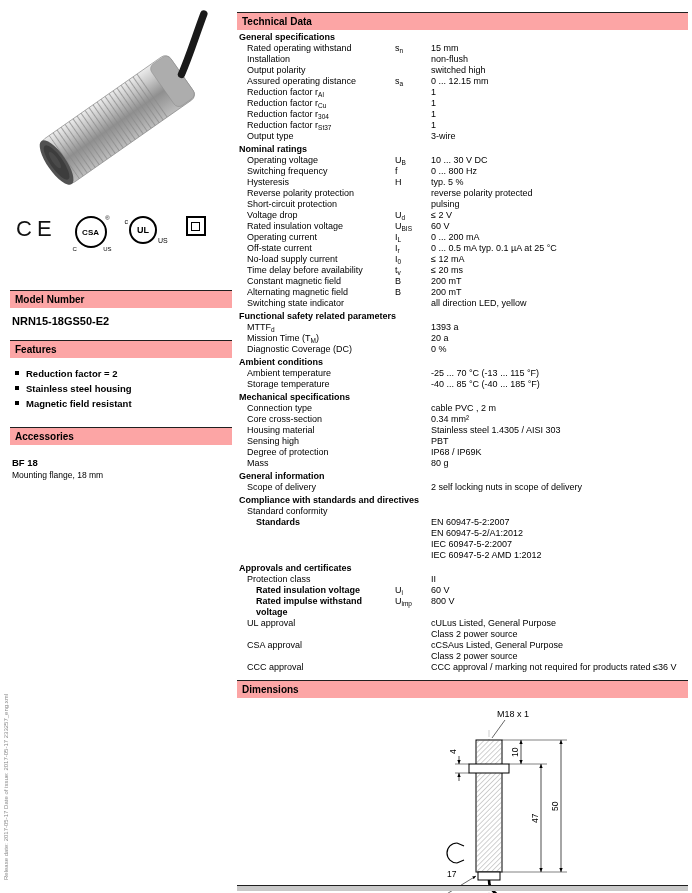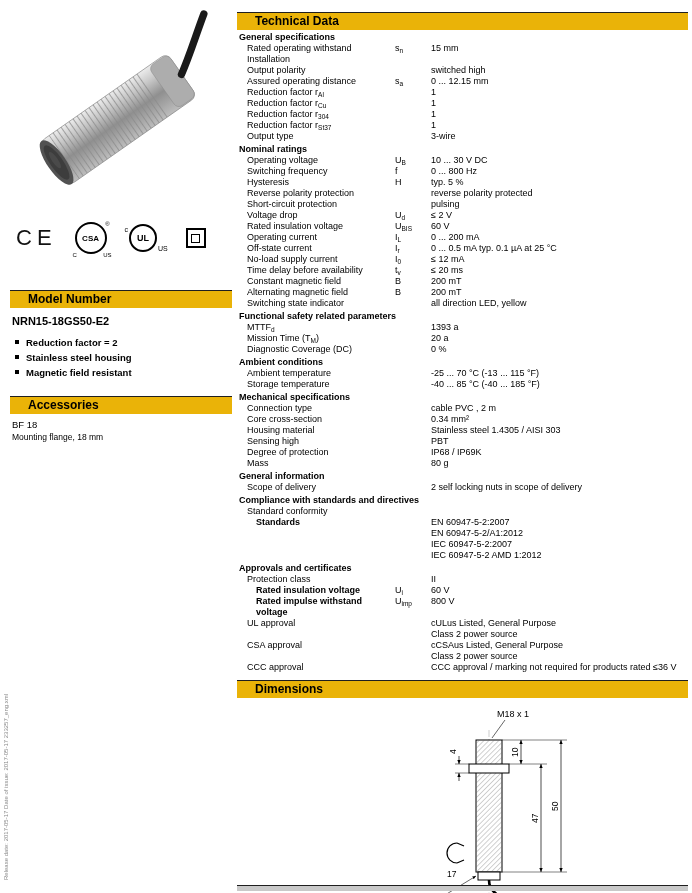--- a/index.html
+++ b/index.html
@@ -1,26 +1,26 @@
 <!DOCTYPE html>
 <html><head>
 <meta charset="utf-8">
 <style>
   html,body{margin:0;padding:0;background:#ffffff;}
   .page{position:relative;width:692px;height:893px;background:#fff;overflow:hidden;
         font-family:"Liberation Sans",sans-serif;color:#000;}
 
   
-  .bar{background:#eab308;border-top:1px solid #1f1f1f;font-weight:bold;
-       font-size:12px;line-height:15px;padding:1px 18px;}
+  .bar{background:#fca5a5;border-top:1px solid #1f1f1f;font-weight:bold;
+       font-size:10px;line-height:15px;padding:1px 5px;}
 
   
   .left-col{position:absolute;left:10px;top:10px;width:222px;}
   .photo{height:200px;position:relative;}
-  .certs{height:44px;margin-top:6px;display:flex;align-items:center;gap:18px;padding-left:6px;}
+  .certs{height:44px;margin-top:6px;display:flex;align-items:flex-start;gap:18px;padding-left:6px;}
   .ce{font-size:22px;letter-spacing:5px;color:#111;}
   .csa{position:relative;width:28px;height:28px;border:2px solid #000;border-radius:50%;
        display:flex;align-items:center;justify-content:center;font-size:8px;font-weight:bold;}
   .csa-reg{position:absolute;top:-3px;right:-5px;font-size:6px;font-weight:normal;}
   .csa-sub-l{position:absolute;bottom:-6px;left:-4px;font-size:6px;font-weight:normal;}
   .csa-sub-r{position:absolute;bottom:-6px;right:-7px;font-size:6px;font-weight:normal;}
   .ulm{position:relative;display:flex;align-items:flex-start;}
   .ul-circle{width:24px;height:24px;border:2px solid #000;border-radius:50%;
              display:inline-flex;align-items:center;justify-content:center;
              font-weight:bold;font-size:9px;}
@@ -28,21 +28,21 @@
   .ul-us{font-size:7px;margin-left:1px;align-self:flex-end;}
   .sq{width:16px;height:16px;border:2px solid #000;display:flex;align-items:center;justify-content:center;}
   .sq-inner{width:7px;height:7px;border:1.5px solid #000;}
   .model-bar{margin-top:30px;}
   .model-value{font-weight:bold;font-size:11px;padding:7px 2px 0 2px;}
   .features-bar{margin-top:13px;}
   ul.features{list-style:none;margin:8px 0 0 4px;padding:0;}
   ul.features li{font-size:9.5px;font-weight:bold;line-height:15px;padding-left:12px;position:relative;}
   ul.features li::before{content:"";position:absolute;left:1px;top:5px;width:4px;height:4px;background:#000;}
   .accessories-bar{margin-top:16px;}
-  .acc-name{font-weight:normal;font-size:9.5px;margin-top:5px;padding-left:2px;}
+  .acc-name{font-weight:bold;font-size:9.5px;margin-top:12px;padding-left:2px;}
   .acc-desc{font-size:8.5px;margin-top:2px;padding-left:2px;}
 
   
   .side-note{position:absolute;left:3px;top:880px;transform:rotate(-90deg);
              transform-origin:left top;font-size:6px;color:#8a8a8a;white-space:nowrap;}
 
   
   .right-col{position:absolute;left:237px;top:12px;width:451px;}
   .t-heading{font-weight:bold;font-size:9px;line-height:11px;margin-top:2px;padding-left:2px;}
   .t-row{display:flex;padding-left:10px;font-size:9px;line-height:11px;}
@@ -104,20 +104,21 @@
         <span class="ul-us">US</span>
       </div>
       <div class="sq">
         <div class="sq-inner"></div>
       </div>
     </div>
 
     <div class="bar model-bar">Model Number</div>
     <div class="model-value">NRN15-18GS50-E2</div>
 
+    <div class="bar features-bar">Features</div>
     <ul class="features">
         <li>Reduction factor = 2</li>
         <li>Stainless steel housing</li>
         <li>Magnetic field resistant</li>
       </ul>
 
     <div class="bar accessories-bar">Accessories</div>
     <div class="acc-name">BF 18</div>
     <div class="acc-desc">Mounting flange, 18 mm</div>
   </div>
@@ -128,20 +129,21 @@
     <div>
         <div class="t-heading">General specifications</div>
         <div class="t-row">
           <div class="t-label">Rated operating withstand</div>
           <div class="t-sym">s<sub>n</sub></div>
           <div class="t-val">15 mm</div>
         </div>
         <div class="t-row">
           <div class="t-label">Installation</div>
           <div class="t-sym"></div>
+          <div class="t-val">non-flush</div>
         </div>
         <div class="t-row">
           <div class="t-label">Output polarity</div>
           <div class="t-sym"></div>
           <div class="t-val">switched high</div>
         </div>
         <div class="t-row">
           <div class="t-label">Assured operating distance</div>
           <div class="t-sym">s<sub>a</sub></div>
           <div class="t-val">0 ... 12.15 mm</div>

